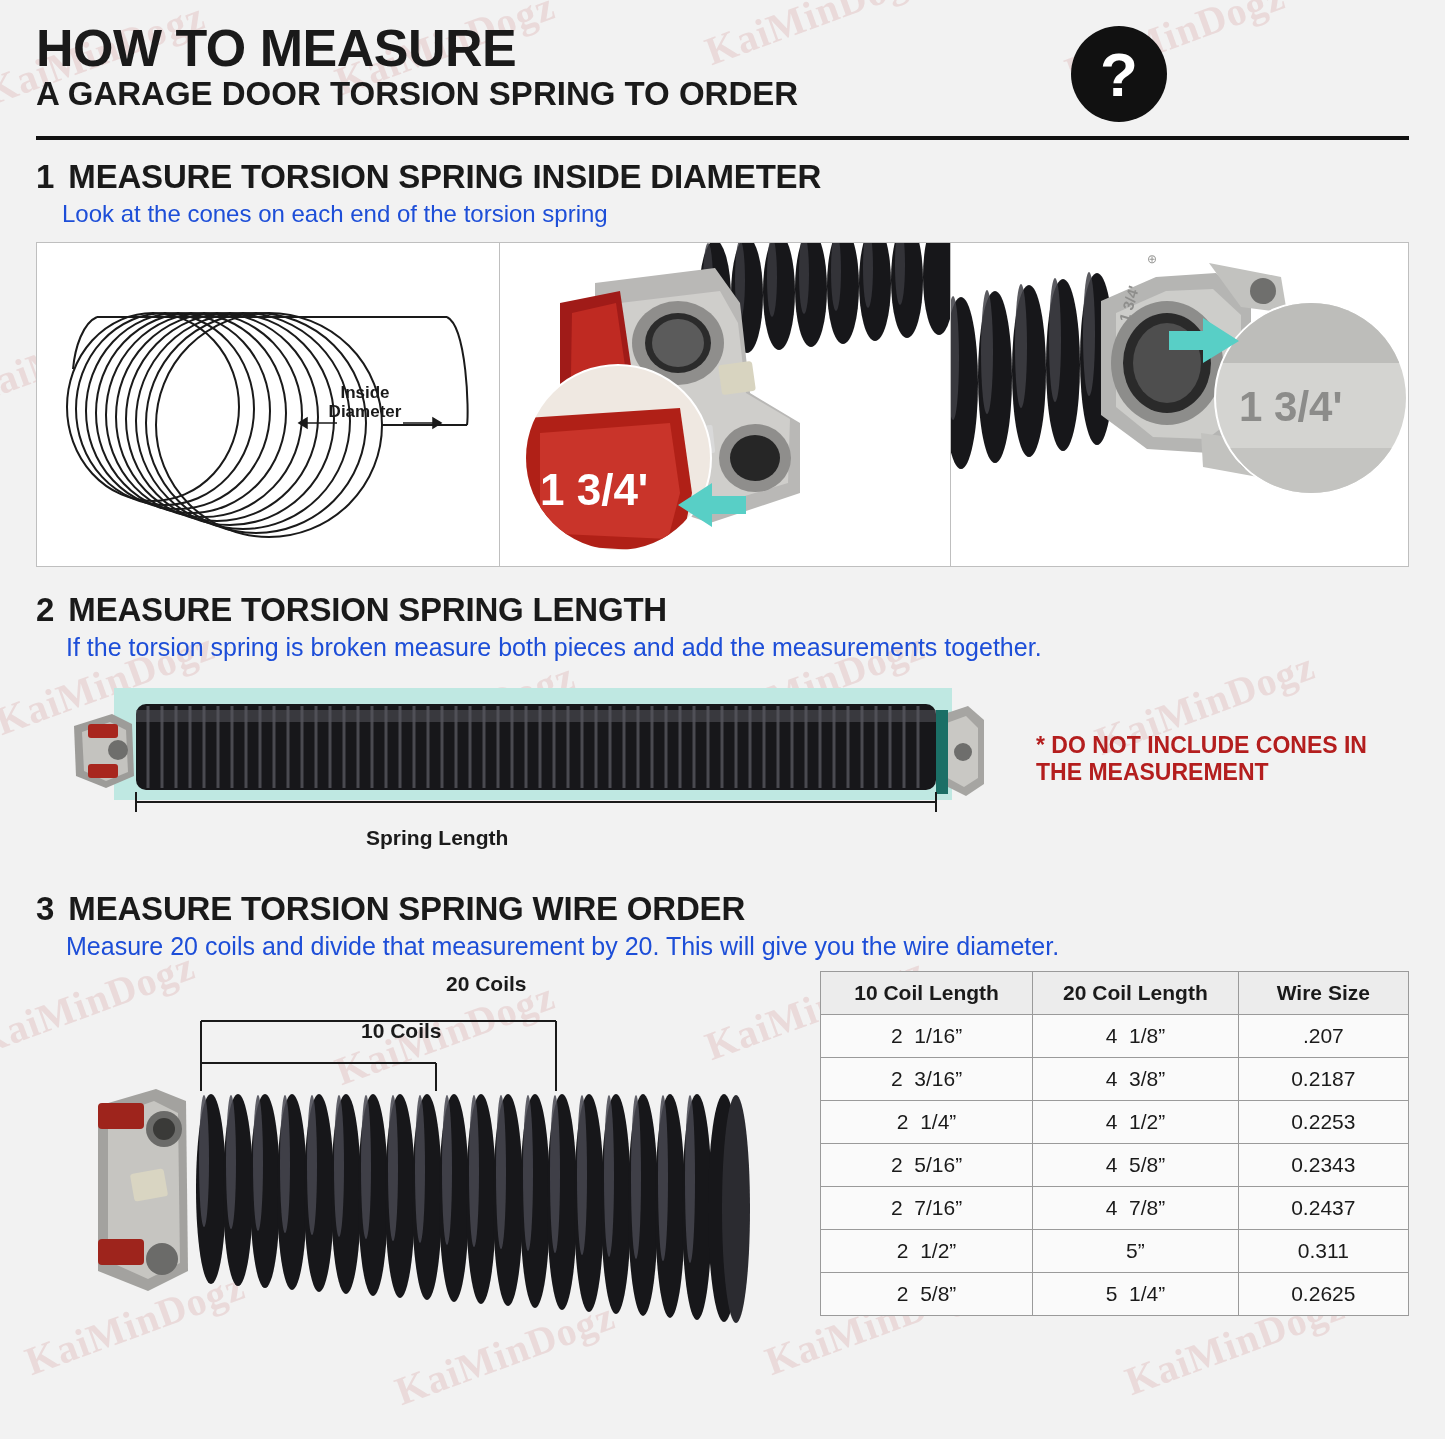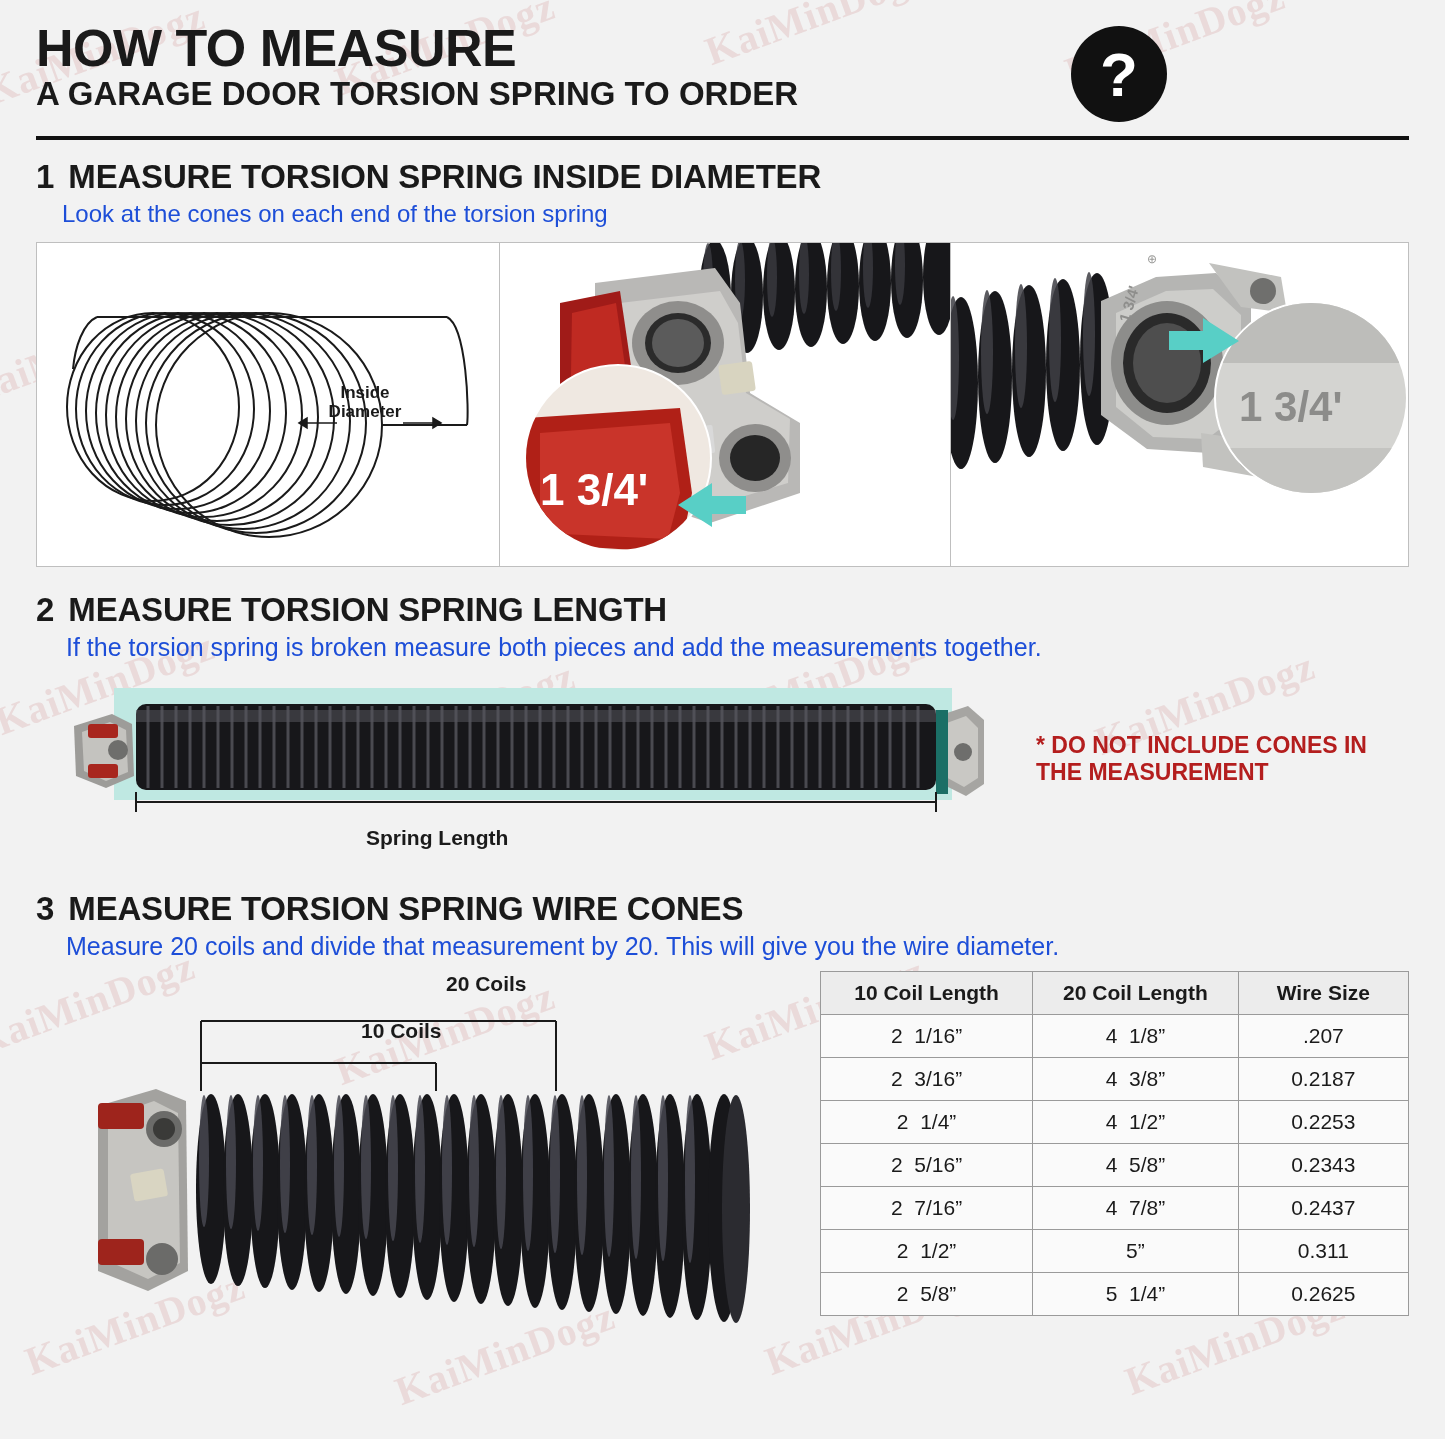--- a/index.html
+++ b/index.html
@@ -395,21 +395,21 @@
         </g>
       </svg>
       <div class="spring-length-lbl">Spring Length</div>
       <div class="note">* DO NOT INCLUDE CONES IN THE MEASUREMENT</div>
     </div>
   </div>
 
   <div class="section">
     <div class="step-head">
       <span class="step-num">3</span>
-      <span class="step-title">MEASURE TORSION SPRING WIRE CONES</span>
+      <span class="step-title">MEASURE TORSION SPRING WIRE ORDER</span>
     </div>
     <div class="step-sub wide">Measure 20 coils and divide that measurement by 20. This will give you the wire diameter.</div>
 
     <div class="step3-body">
 
       <svg width="760" height="400" viewBox="0 0 760 400" style="position:absolute;left:0;top:0;">
 
         <g stroke="#1a1a1a" stroke-width="2" fill="none">
           <line x1="165" y1="50" x2="520" y2="50"></line>
           <line x1="165" y1="50" x2="165" y2="120"></line>

